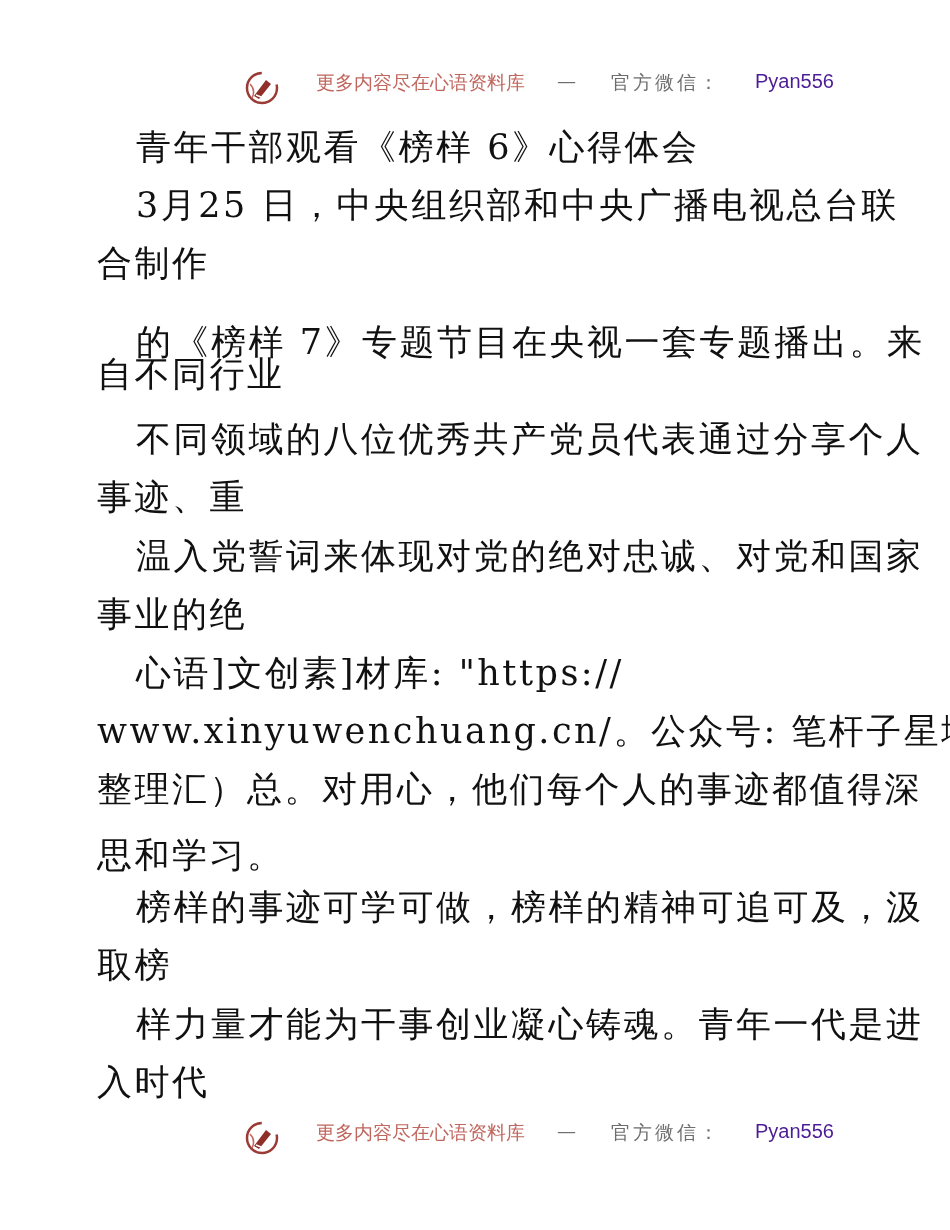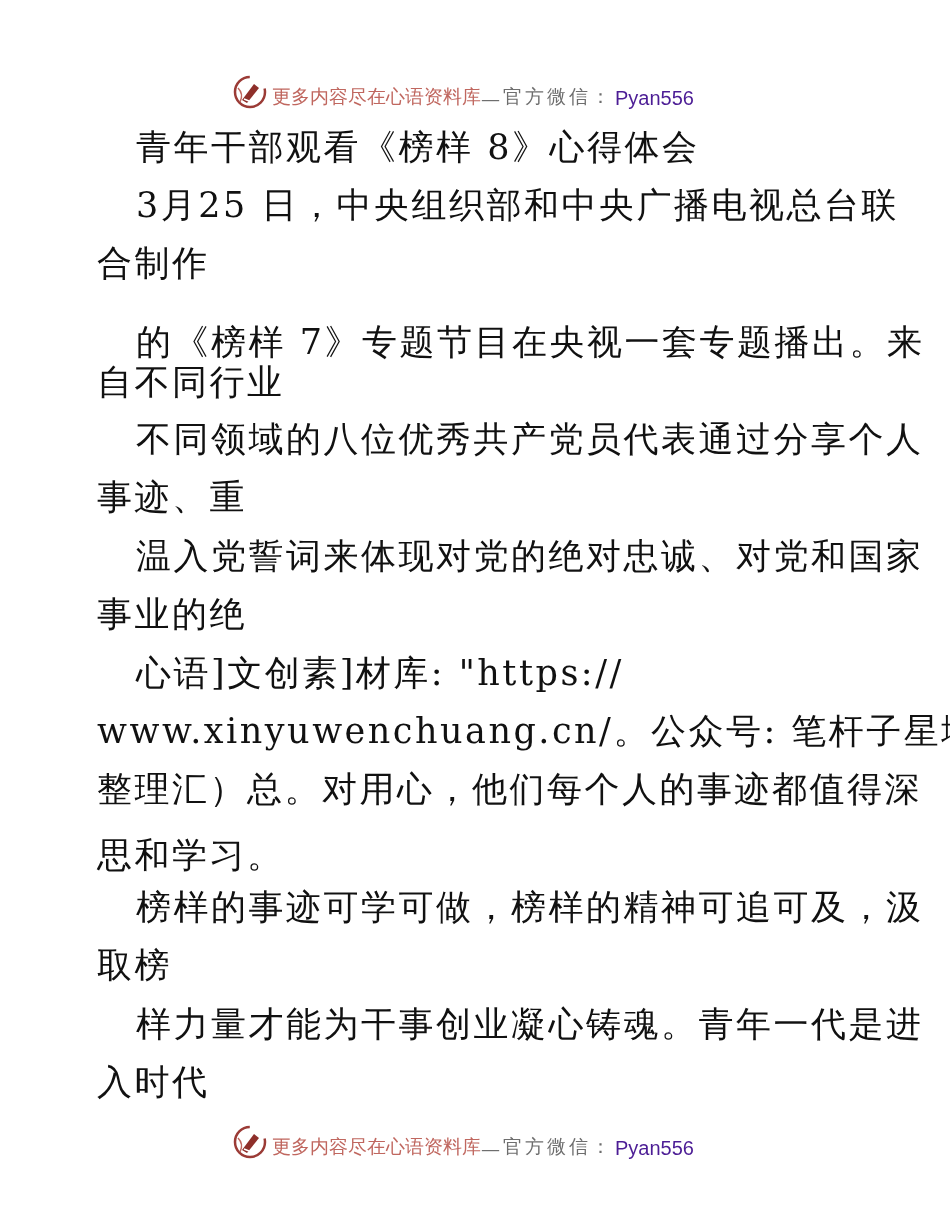--- a/index.html
+++ b/index.html
@@ -9,25 +9,26 @@
     }
     body {
       width: 950px;
       height: 1230px;
       position: relative;
       overflow: hidden;
       font-family: "DejaVu Serif", "Liberation Serif", serif;
     }
     .watermark {
       position: absolute;
-      left: 232px;
+      left: 244px;
       height: 40px;
       display: flex;
-      align-items: flex-end;
+      align-items: flex-start;
       white-space: nowrap;
+      gap: 32px;
     }
     .watermark.top { top: 70px; }
     .watermark.bottom { top: 1120px; }
     .wm-logo {
       width: 36px;
       height: 36px;
       margin-right: 4px;
       display: inline-block;
     }
     .wm-red {
@@ -72,25 +73,25 @@
       <path d="M6 14 Q12 20 8 28" fill="none" stroke="#c0675f" stroke-width="1.5"></path>
     </svg>
   </span>
   <span class="wm-red">更多内容尽在心语资料库</span>
   <span class="wm-gray">—</span>
   <span class="wm-gray">官方微信：</span>
   <span class="wm-id">Pyan556</span>
 </div>
 
 <div>
-  <div class="doc-line indent" style="top:125px;">青年干部观看《榜样 8》心得体会</div>
+  <div class="doc-line indent" style="top:125px;">青年干部观看《榜样 6》心得体会</div>
   <div class="doc-line indent" style="top:183px;">3月25 日，中央组织部和中央广播电视总台联</div>
   <div class="doc-line flush" style="top:241px;">合制作</div>
   <div class="doc-line indent" style="top:300px;margin-top:20px;">的《榜样 7》专题节目在央视一套专题播出。来</div>
-  <div class="doc-line flush" style="top:360px;">自不同行业</div>
+  <div class="doc-line flush" style="top:352px;">自不同行业</div>
   <div class="doc-line indent" style="top:417px;">不同领域的八位优秀共产党员代表通过分享个人</div>
   <div class="doc-line flush" style="top:475px;">事迹、重</div>
   <div class="doc-line indent" style="top:534px;text-align:right;">温入党誓词来体现对党的绝对忠诚、对党和国家</div>
   <div class="doc-line flush" style="top:592px;text-align:center;">事业的绝</div>
   <div class="doc-line indent" style="top:651px;">心语]文创素]材库: "https://</div>
   <div class="doc-line flush" style="top:709px;">www.xinyuwenchuang.cn/。公众号: 笔杆子星域。</div>
   <div class="doc-line flush" style="top:767px;">整理汇）总。对用心，他们每个人的事迹都值得深</div>
   <div class="doc-line flush" style="top:826px;margin-top:7px;">思和学习。</div>
   <div class="doc-line indent" style="top:885px;">榜样的事迹可学可做，榜样的精神可追可及，汲</div>
   <div class="doc-line flush" style="top:943px;">取榜</div>

